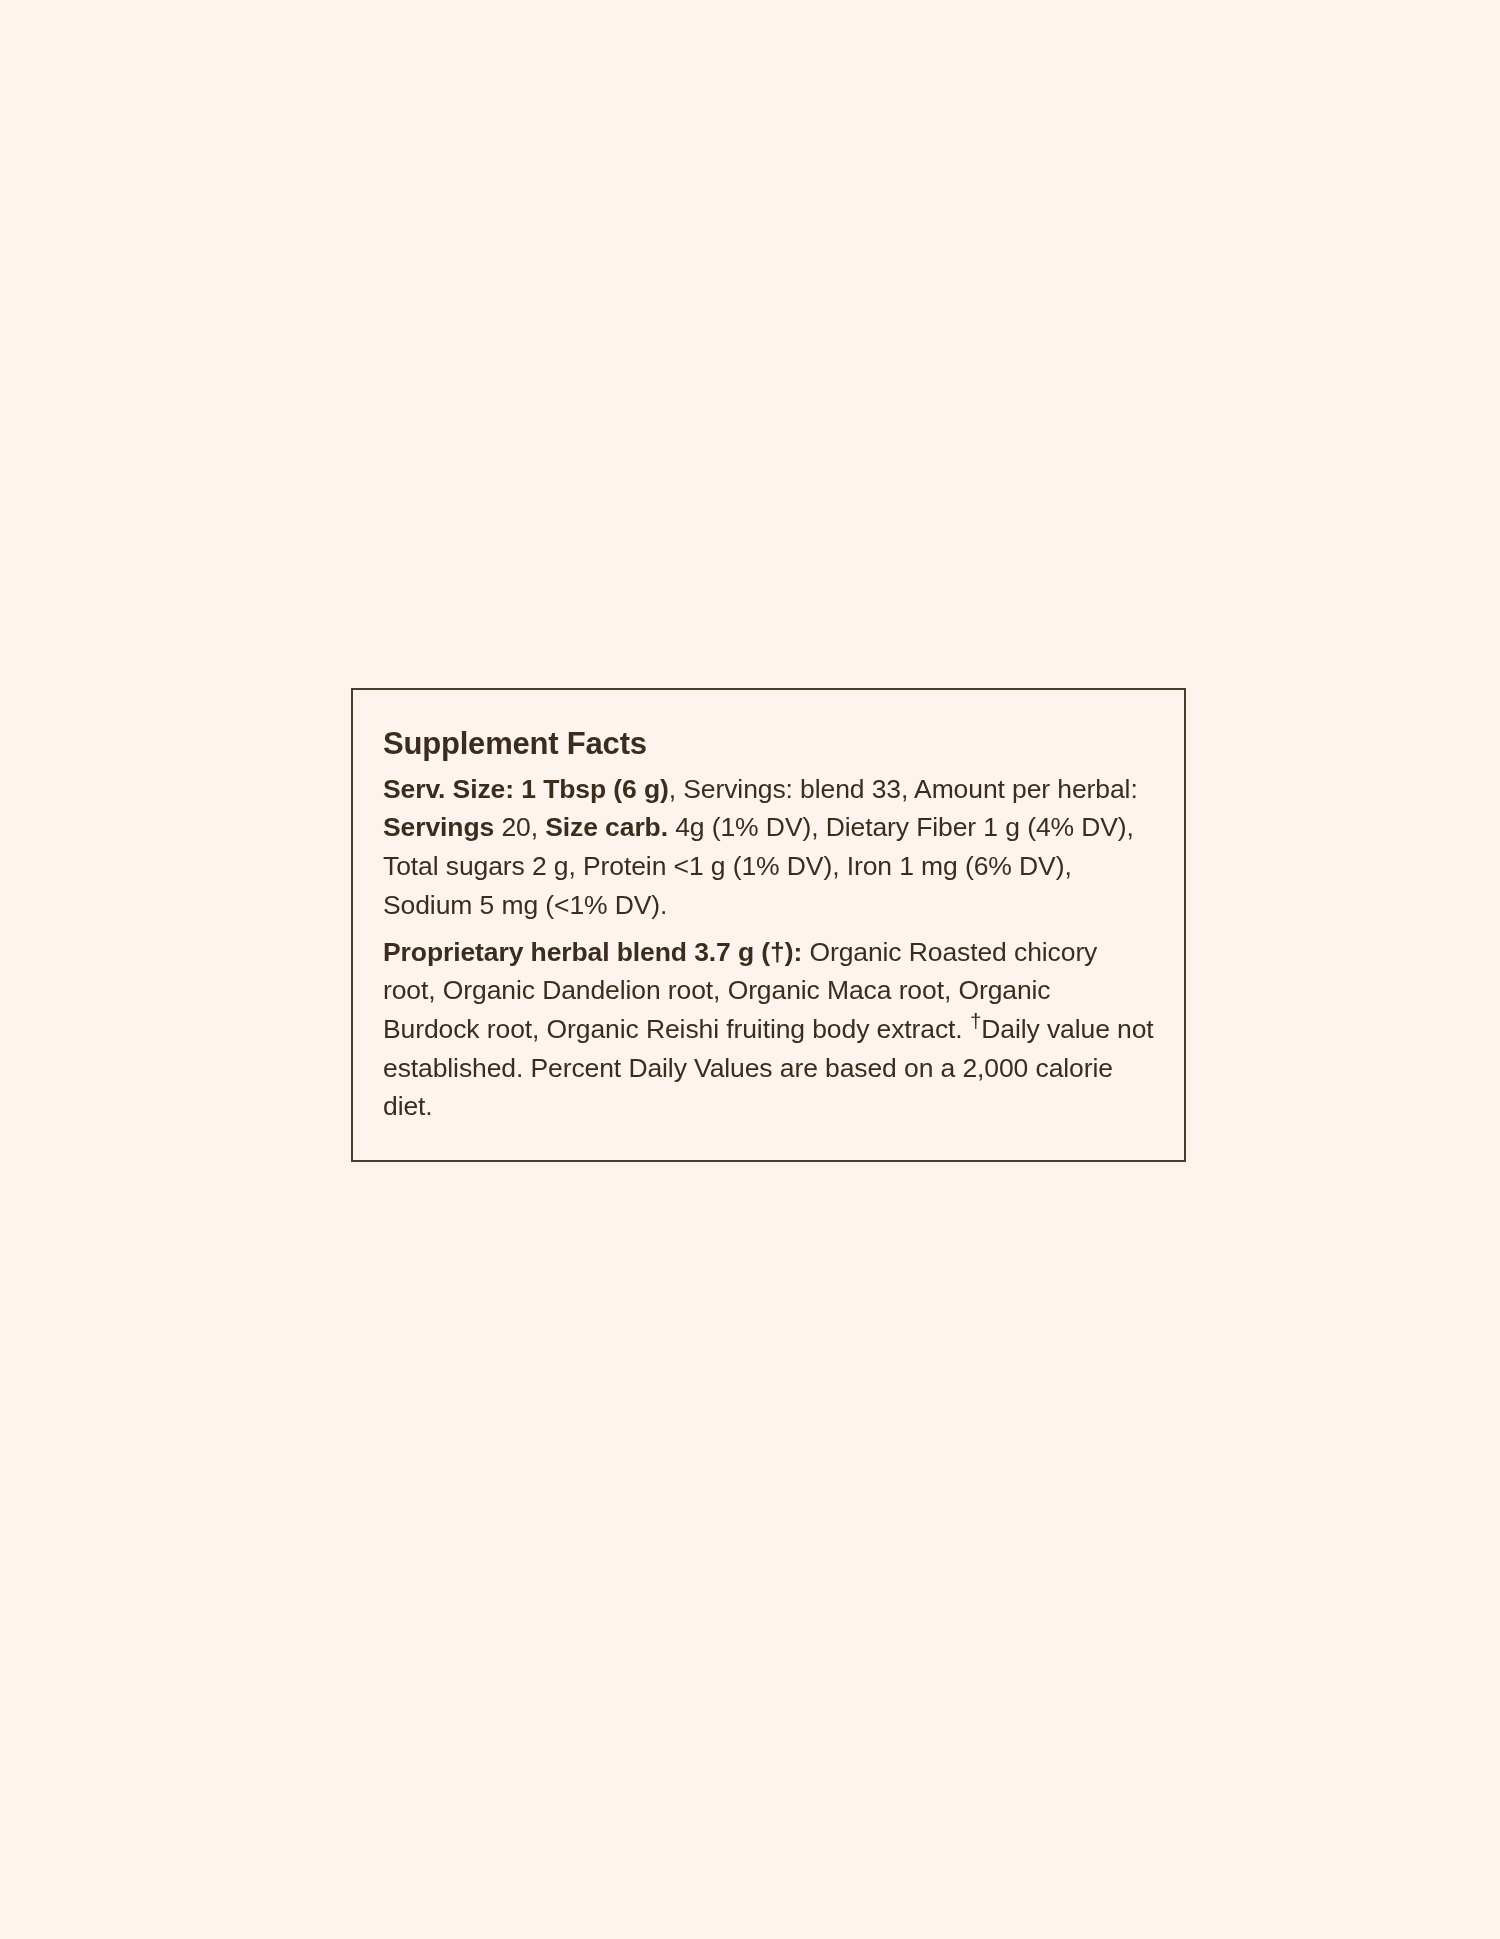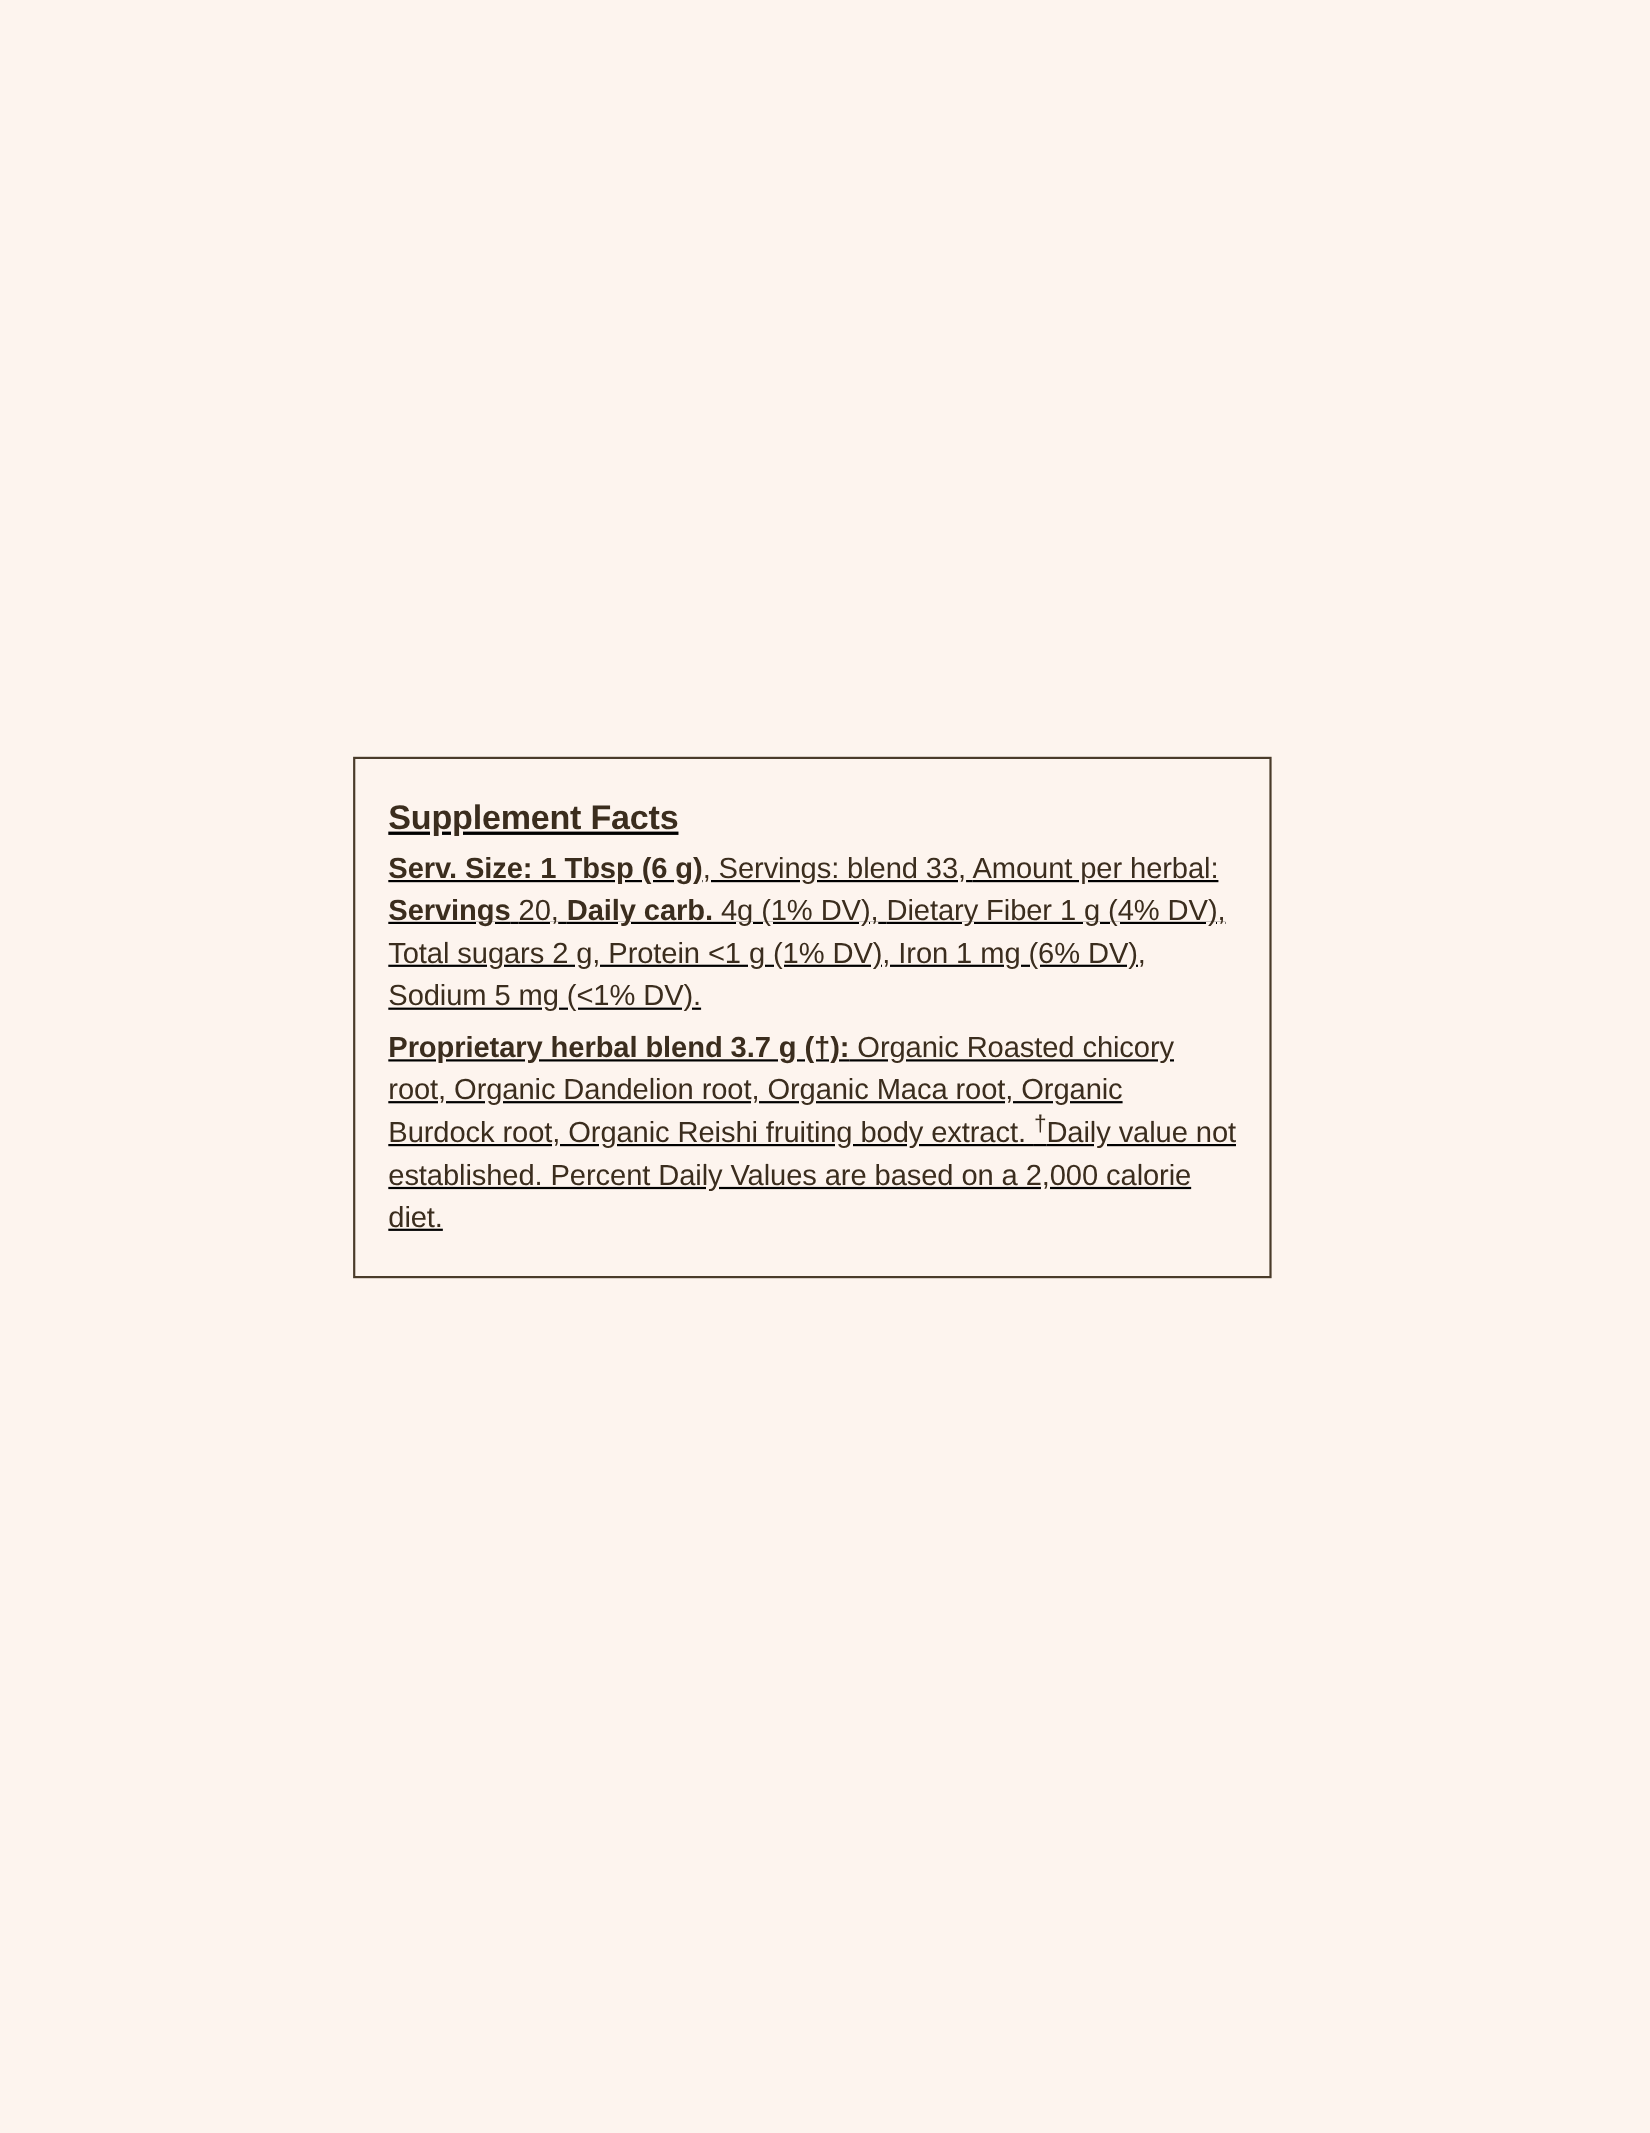--- a/index.html
+++ b/index.html
@@ -11,28 +11,27 @@
     height: 1939px;
     background: #fdf4ee;
     font-family: "Liberation Sans", sans-serif;
     -webkit-font-smoothing: antialiased;
     position: relative;
     overflow: hidden;
   }
 
   .panel {
     position: absolute;
-    left: 321px;
+    left: 351px;
     top: 688px;
     width: 835px;
     box-sizing: border-box;
     border: 2px solid #4a3b2a;
     background: transparent;
     padding: 35px 30px 34px 30px;
-    text-decoration: underline;
   }
 
   .panel-title {
     font-size: 31px;
     font-weight: bold;
     color: #3b2d1e;
     letter-spacing: -0.2px;
     margin: 0 0 6px 0;
     line-height: 1.25;
   }
@@ -72,21 +71,21 @@
 
 <div class="panel">
 
   <div class="panel-title">Supplement Facts</div>
 
   <div class="facts-block">
     <b>Serv. Size: 1 Tbsp (6 g)</b><span>, Servings: blend 33,</span>
     <span>Amount per herbal:</span>
     <b>Servings</b>
     <span>20,</span>
-    <b>Daily carb.</b>
+    <b>Size carb.</b>
     <span>4g (1% DV),</span>
     <span>Dietary Fiber 1 g (4% DV), Total sugars 2 g, Protein &lt;1 g</span>
     <span>(1% DV), Iron 1 mg (6% DV), Sodium 5 mg (&lt;1% DV).</span>
   </div>
 
   <div class="blend-block">
     <span class="blend-head">Proprietary herbal blend  3.7 g (†):</span><span> Organic Roasted chicory root, Organic Dandelion root, Organic Maca root, Organic Burdock root, Organic Reishi fruiting body extract. </span><sup class="dagger">†</sup><span>Daily value not established. Percent Daily Values are based on a 2,000 calorie diet.</span>
   </div>
 
 </div>

